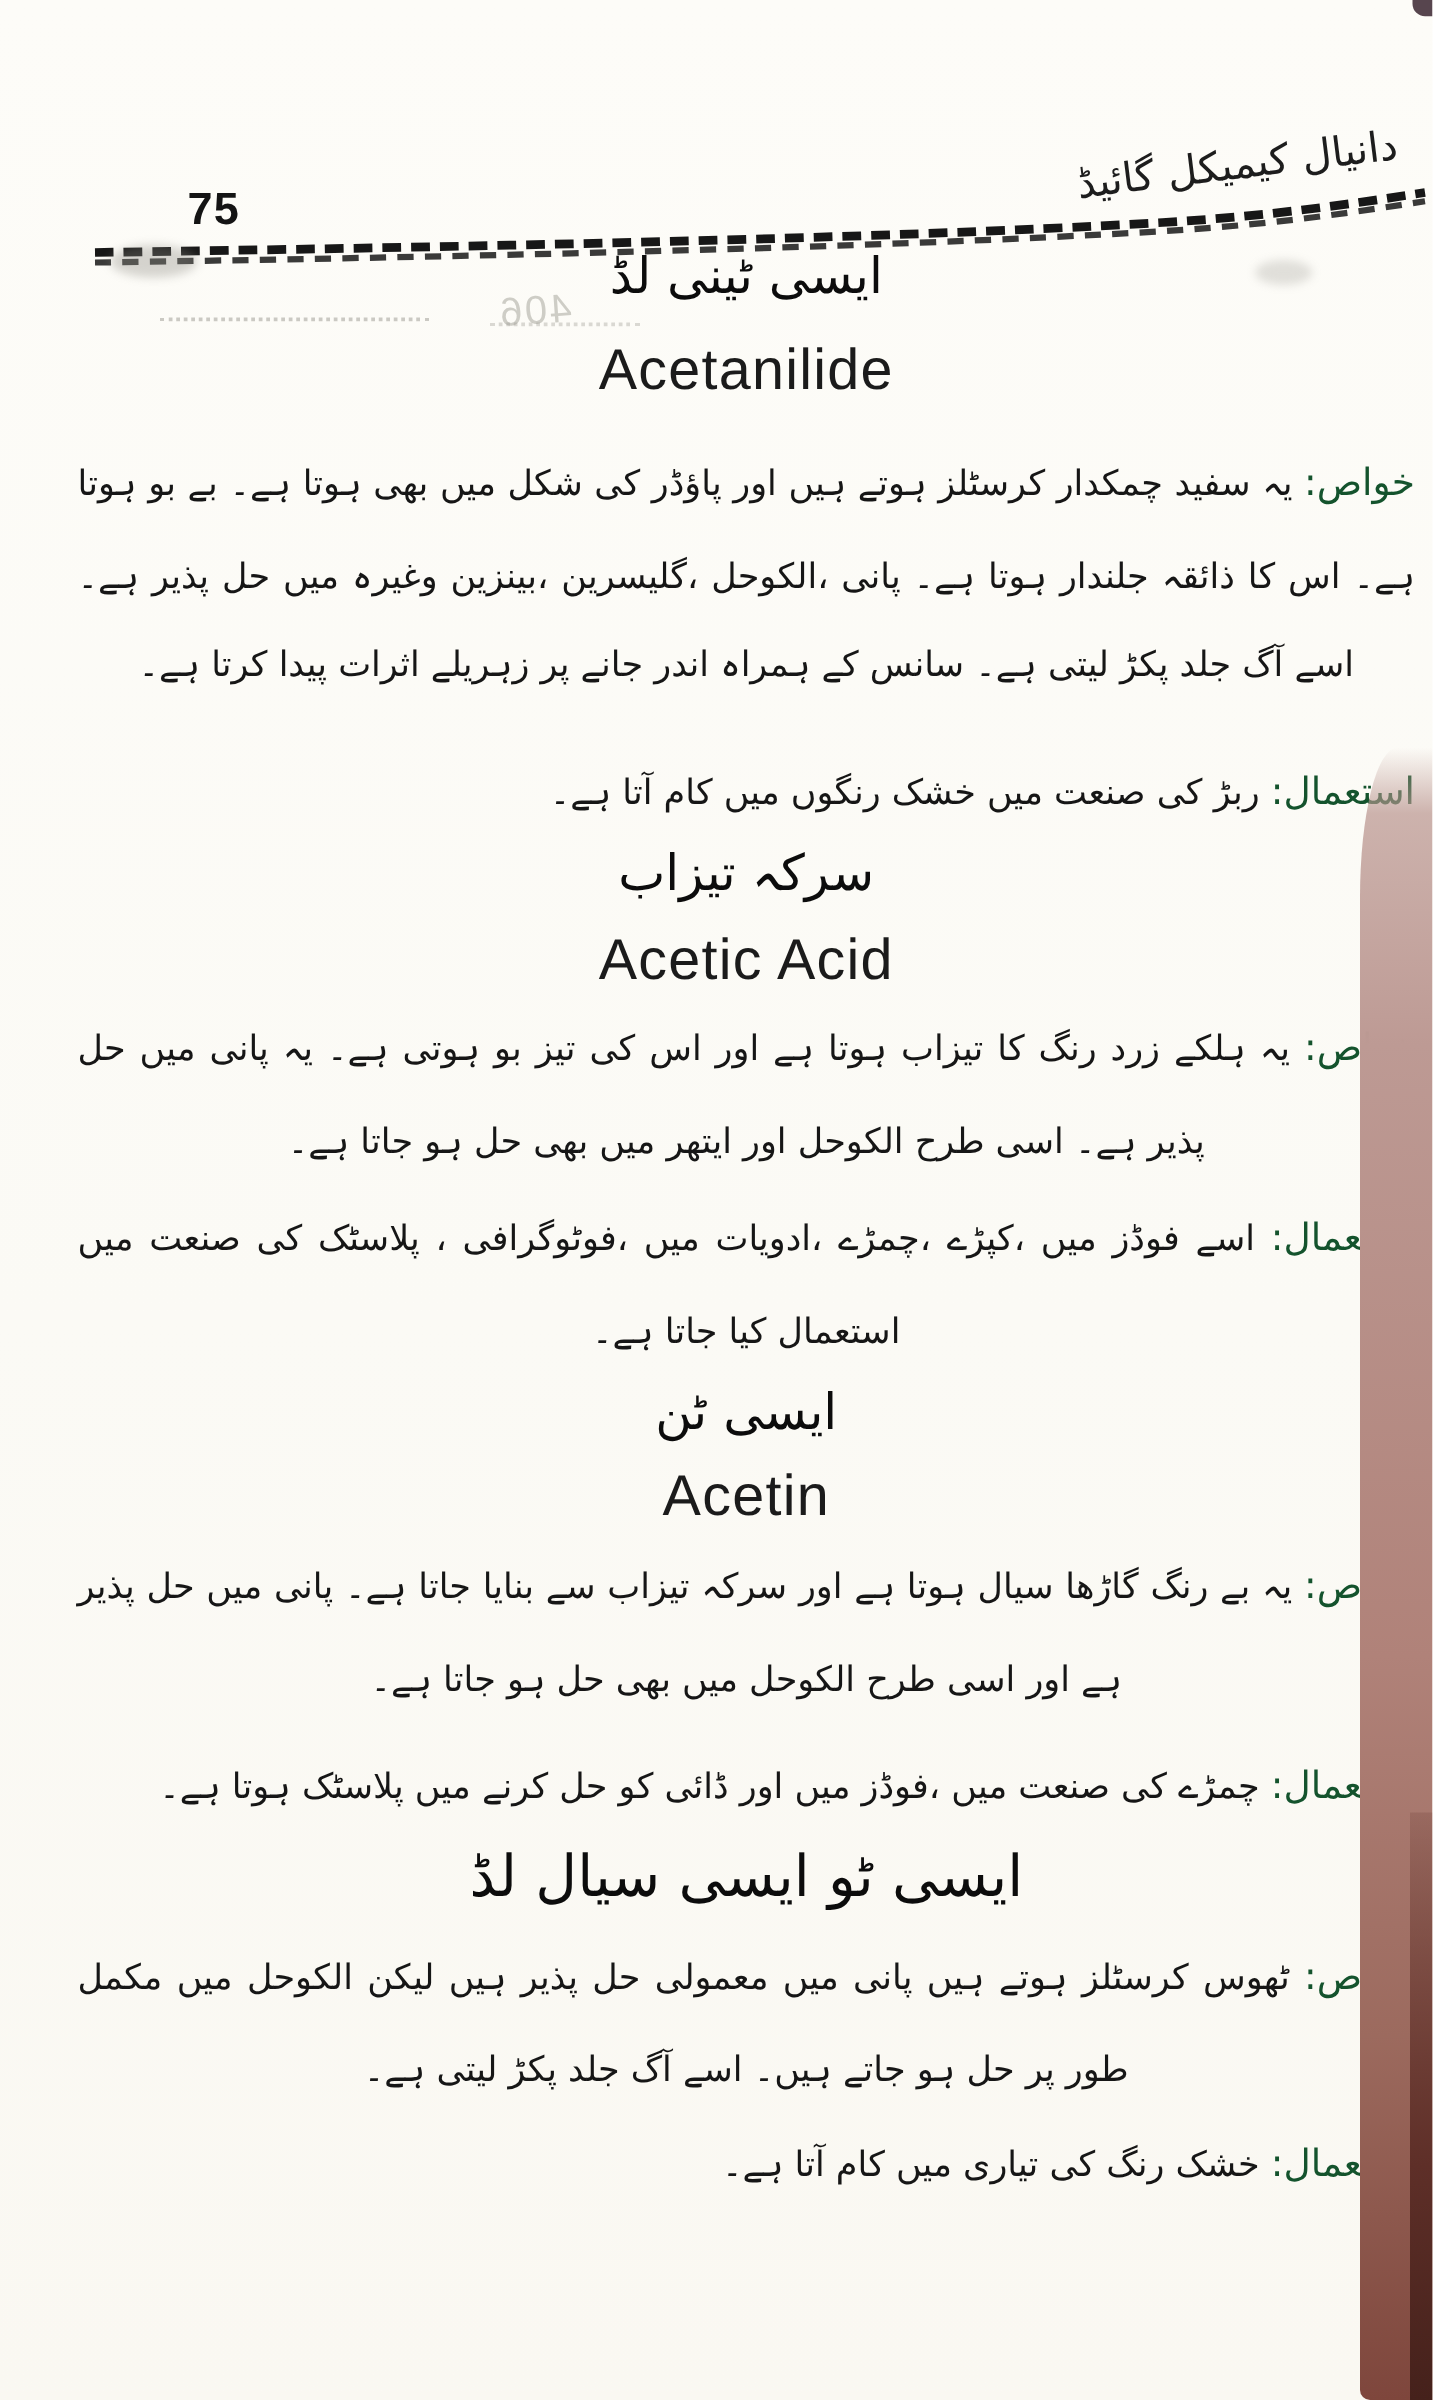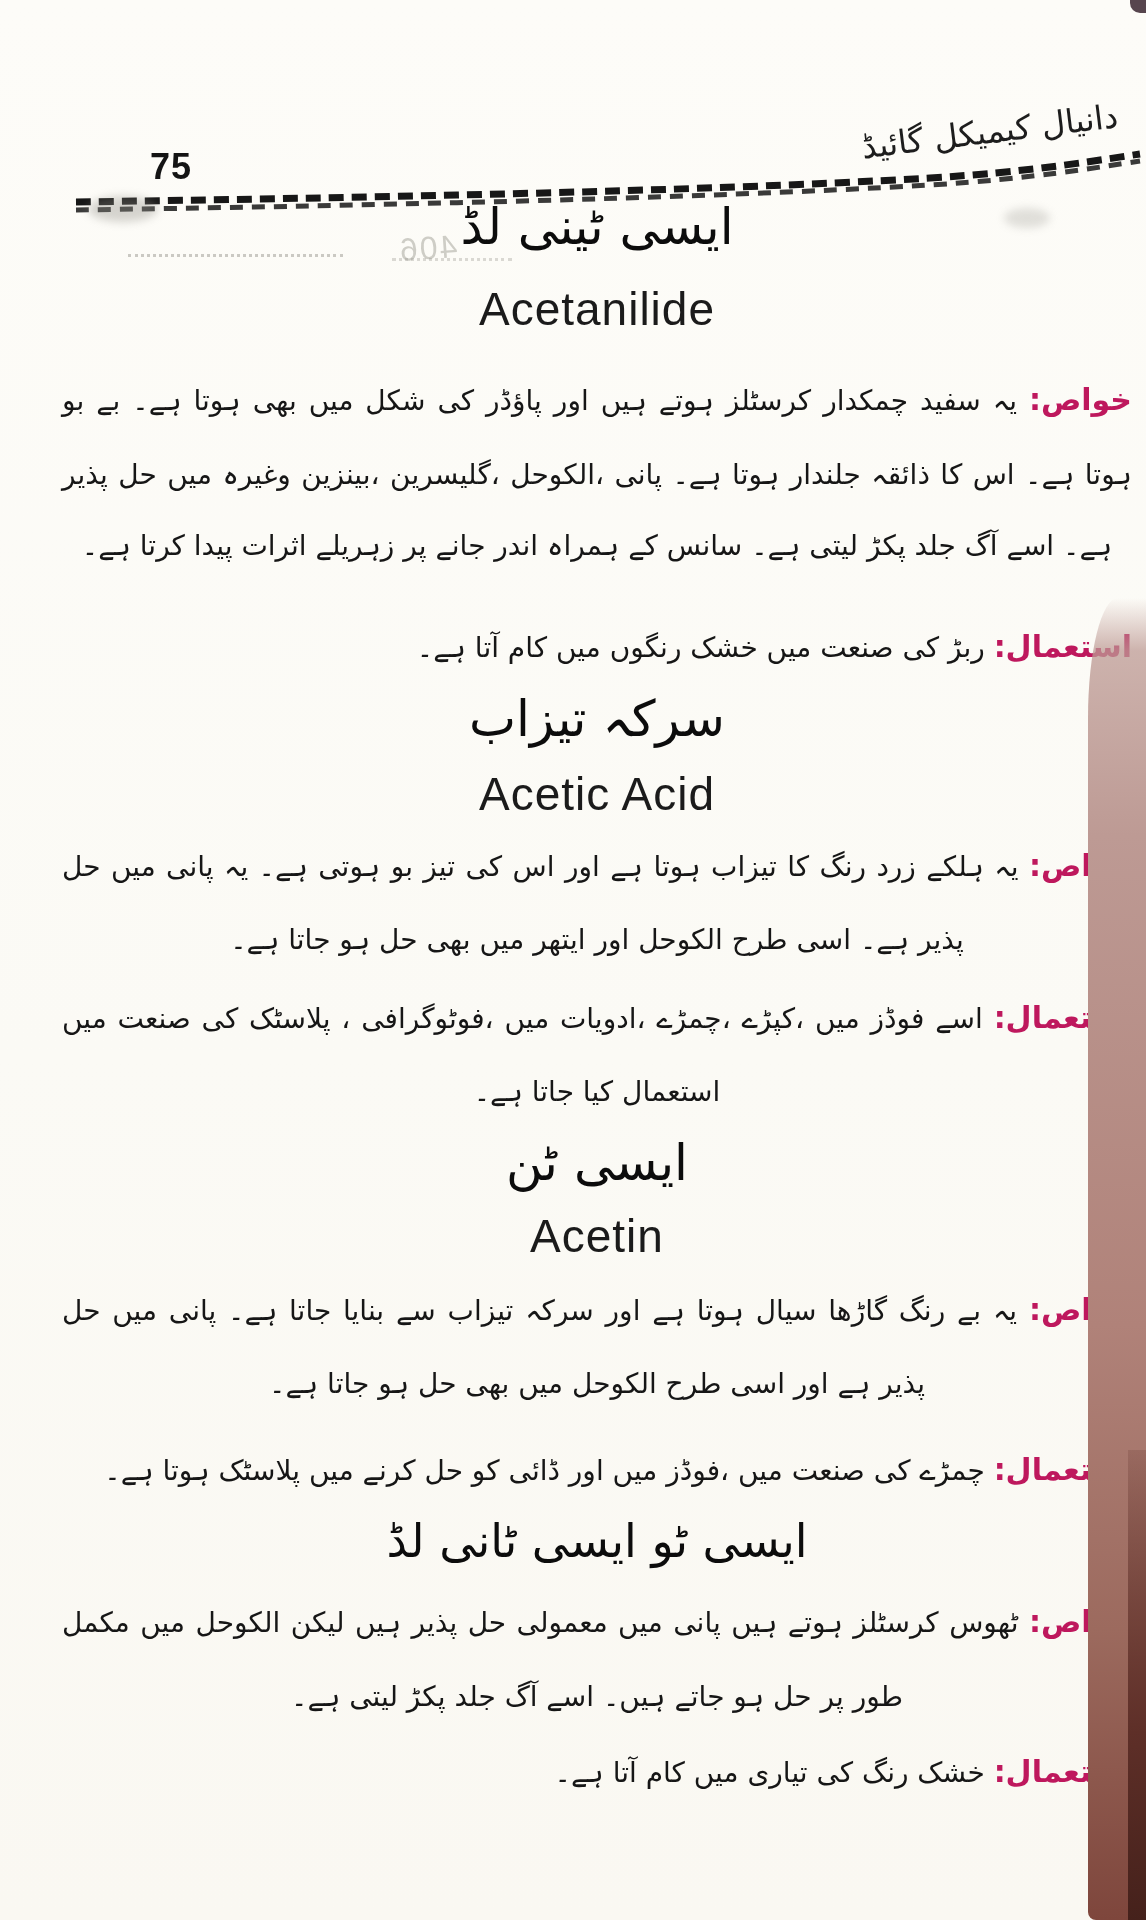--- a/index.html
+++ b/index.html
@@ -51,33 +51,33 @@
     border-bottom-left-radius:8px;
   }
   .binding-edge{
     position:absolute;right:0;top:1450px;width:18px;height:470px;
     background:linear-gradient(180deg,rgba(94,47,40,.2),#5e2f28 60%,#45211b 100%);
   }
   .content{
     position:absolute;left:62px;right:14px;top:190px;
   }
   .entry-heading-urdu{
-    text-align:center;font-size:50px;line-height:1.35;color:#0c0c0c;
+    text-align:center;font-size:40px;line-height:1.35;color:#0c0c0c;
     direction:rtl;margin:0;font-weight:500;
   }
   .entry-heading-en{
     text-align:center;font-family:"Liberation Sans",sans-serif;
     font-size:46px;line-height:1.1;color:#1b1b1b;margin:0;letter-spacing:1px;
   }
   .body-text{
     direction:rtl;font-size:28px;line-height:2.55;color:#161616;
     text-align:justify;text-align-last:center;margin:0;
   }
   .body-text.single{text-align:right;text-align-last:right;}
-  .lbl{font-weight:bold;font-size:30px;color:#be185d;letter-spacing:.5px;}
+  .lbl{font-weight:normal;font-size:30px;color:#14532d;letter-spacing:.5px;}
   
   .h1u{margin-top:4px;}
   .h1e{margin-top:22px;}
   .p1 {margin-top:28px;}
   .u1 {margin-top:28px;}
   .h2u{}
   .h2e{margin-top:16px;}
   .p2 {margin-top:8px;}
   .u2 {margin-top:4px;}
   .h3u{margin-top:2px;}
@@ -117,20 +117,20 @@
   <div class="entry-heading-urdu h2u">سرکہ تیزاب</div>
   <div class="entry-heading-en h2e">Acetic Acid</div>
   <p class="body-text p2"><span class="lbl">خواص:</span> <span>یہ ہلکے زرد رنگ کا تیزاب ہوتا ہے اور اس کی تیز بو ہوتی ہے۔ یہ پانی میں حل پذیر ہے۔ اسی طرح الکوحل اور ایتھر میں بھی حل ہو جاتا ہے۔</span></p>
   <p class="body-text u2"><span class="lbl">استعمال:</span> <span>اسے فوڈز میں ،کپڑے ،چمڑے ،ادویات میں ،فوٹوگرافی ، پلاسٹک کی صنعت میں استعمال کیا جاتا ہے۔</span></p>
 
   <div class="entry-heading-urdu h3u">ایسی ٹن</div>
   <div class="entry-heading-en h3e">Acetin</div>
   <p class="body-text p3"><span class="lbl">خواص:</span> <span>یہ بے رنگ گاڑھا سیال ہوتا ہے اور سرکہ تیزاب سے بنایا جاتا ہے۔ پانی میں حل پذیر ہے اور اسی طرح الکوحل میں بھی حل ہو جاتا ہے۔</span></p>
   <p class="body-text single u3"><span class="lbl">استعمال:</span> <span>چمڑے کی صنعت میں ،فوڈز میں اور ڈائی کو حل کرنے میں پلاسٹک ہوتا ہے۔</span></p>
 
-  <div class="entry-heading-urdu h4u" style="font-size:46px;">ایسی ٹو ایسی ٹانی لڈ</div>
+  <div class="entry-heading-urdu h4u" style="font-size:46px;">ایسی ٹو ایسی سیال لڈ</div>
   <p class="body-text p4"><span class="lbl">خواص:</span> <span>ٹھوس کرسٹلز ہوتے ہیں پانی میں معمولی حل پذیر ہیں لیکن الکوحل میں مکمل طور پر حل ہو جاتے ہیں۔ اسے آگ جلد پکڑ لیتی ہے۔</span></p>
   <p class="body-text single u4"><span class="lbl">استعمال:</span> <span>خشک رنگ کی تیاری میں کام آتا ہے۔</span></p>
 
 </div>
 
 <div class="binding-strip"></div>
 <div class="binding-edge"></div>
 
 </body></html>

